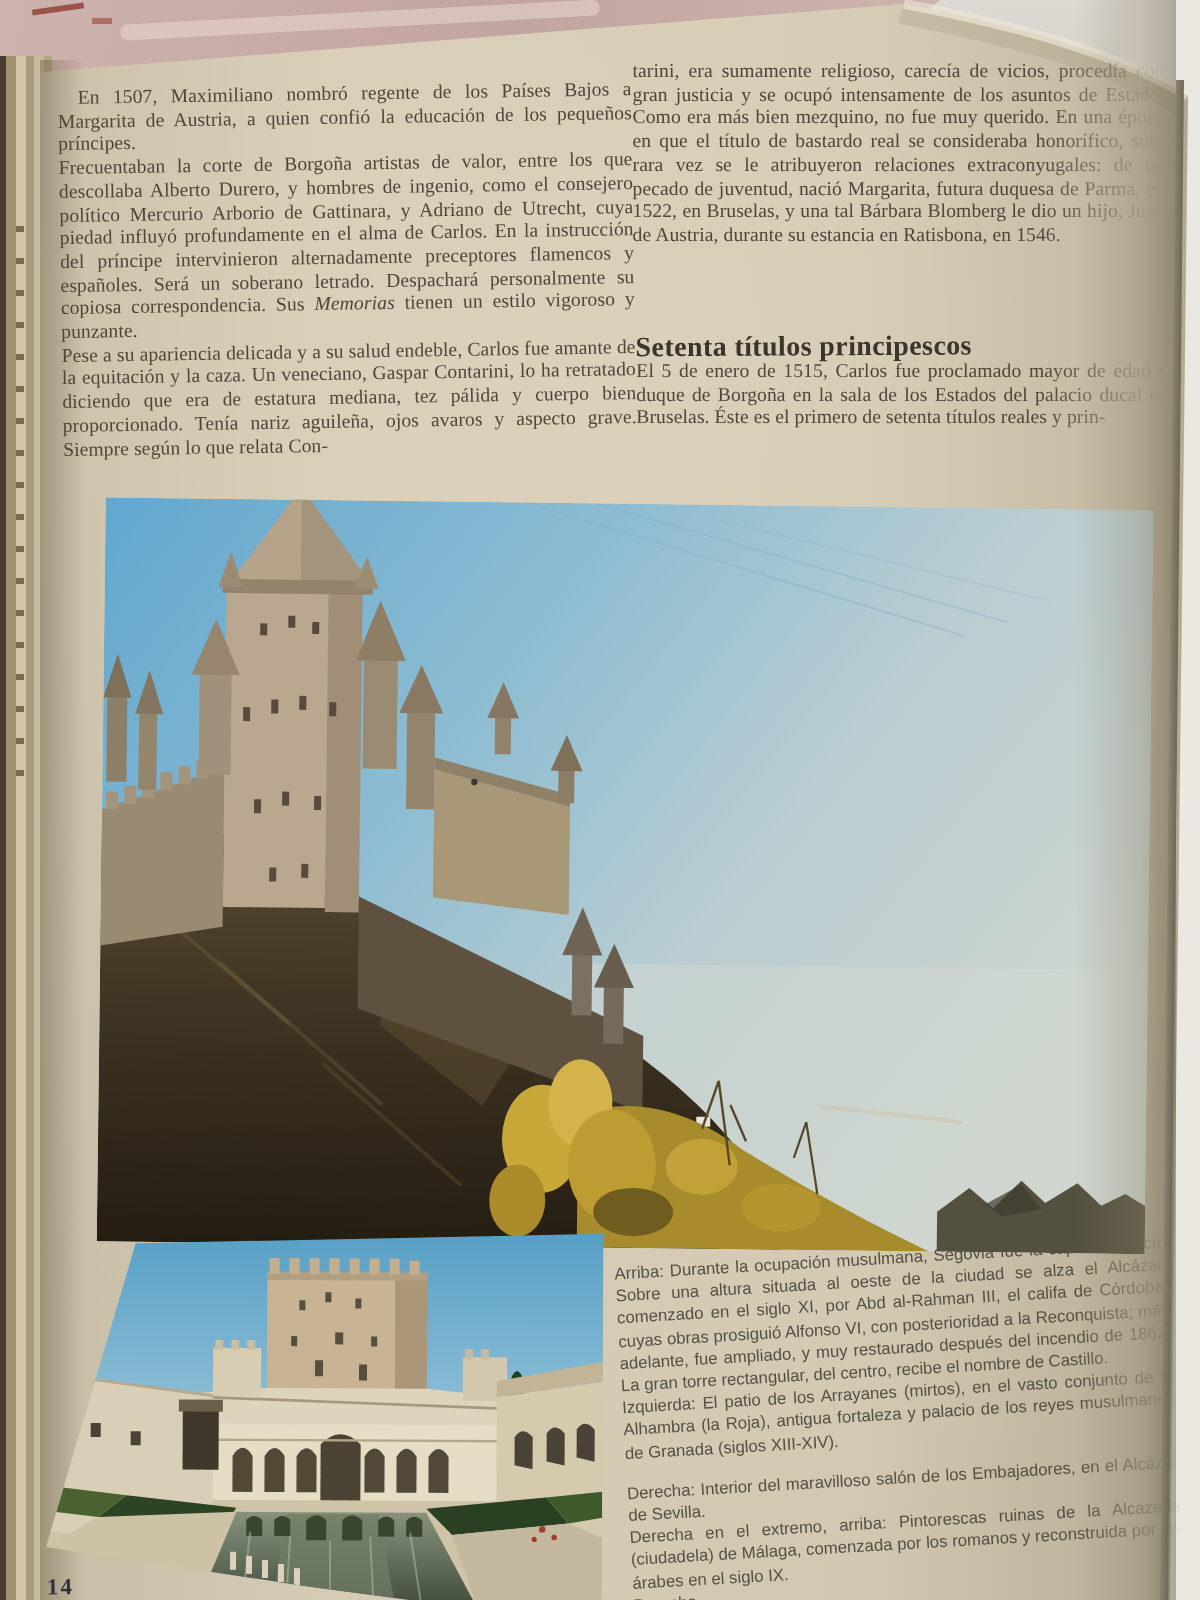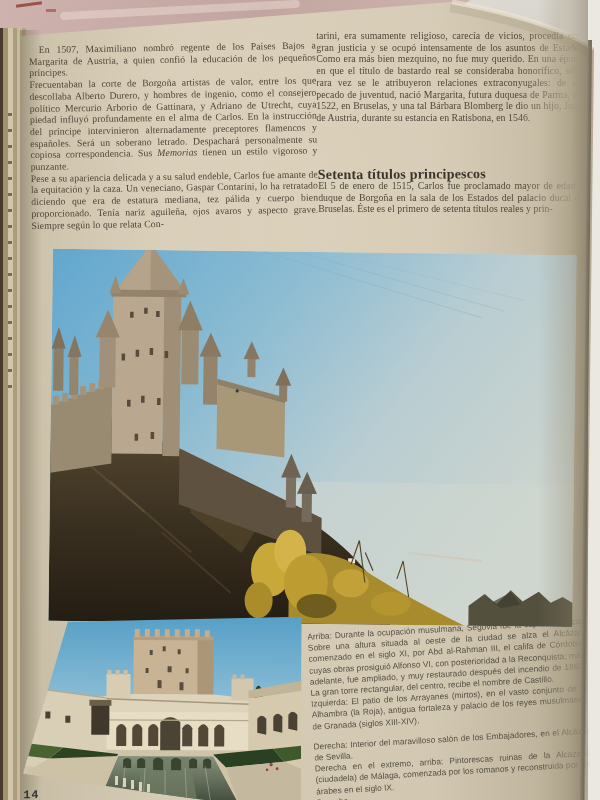--- a/index.html
+++ b/index.html
@@ -50,21 +50,21 @@
   .bottom-photo{position:absolute;left:18px;top:612px;transform:rotate(1.2deg);transform-origin:40px 10px;}
   
   .captions{position:absolute;left:303px;top:632px;width:276px;
       font-family:"Liberation Sans",sans-serif;font-size:8.4px;line-height:11.2px;
       color:#555044;transform:rotate(-2.4deg);transform-origin:0 0;text-align:justify;}
   .captions p{margin:0;}
   .captions .gap{margin-top:9px;}
   .cap-fade{-webkit-mask-image:linear-gradient(92deg,#000 82%,rgba(0,0,0,.5) 93%,transparent 100%);
             mask-image:linear-gradient(92deg,#000 82%,rgba(0,0,0,.5) 93%,transparent 100%);}
   .page-number{position:absolute;left:17px;top:784px;font-size:11.5px;font-weight:bold;
-      color:#33313c;letter-spacing:1px;font-family:Liberation Mono, monospace;}
+      color:#33313c;letter-spacing:1px;}
 </style>
 </head>
 <body>
 
 <div class="scene">
 
   <div class="bg-topright"></div>
   <div class="bg-right"></div>
   <div class="bg-pink">
     <div class="pink-streak"></div>

